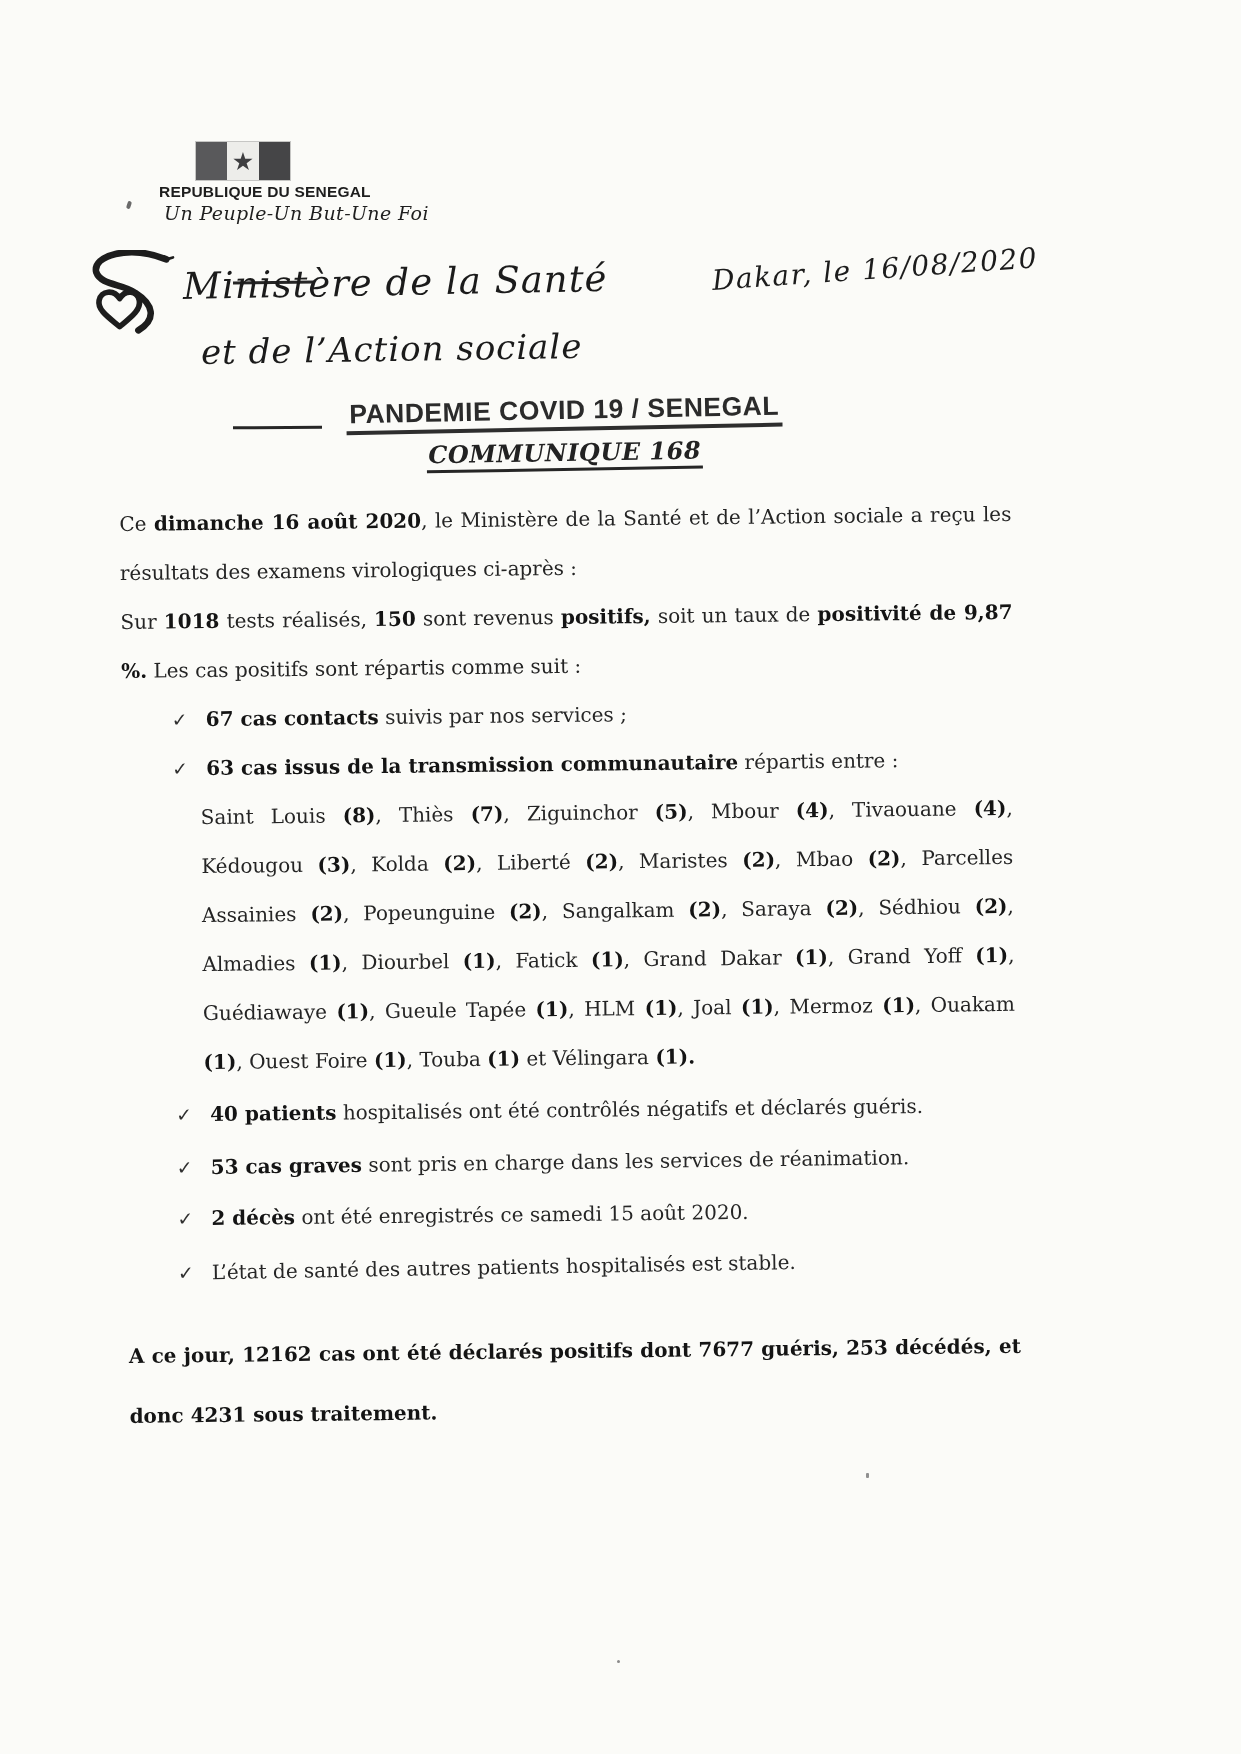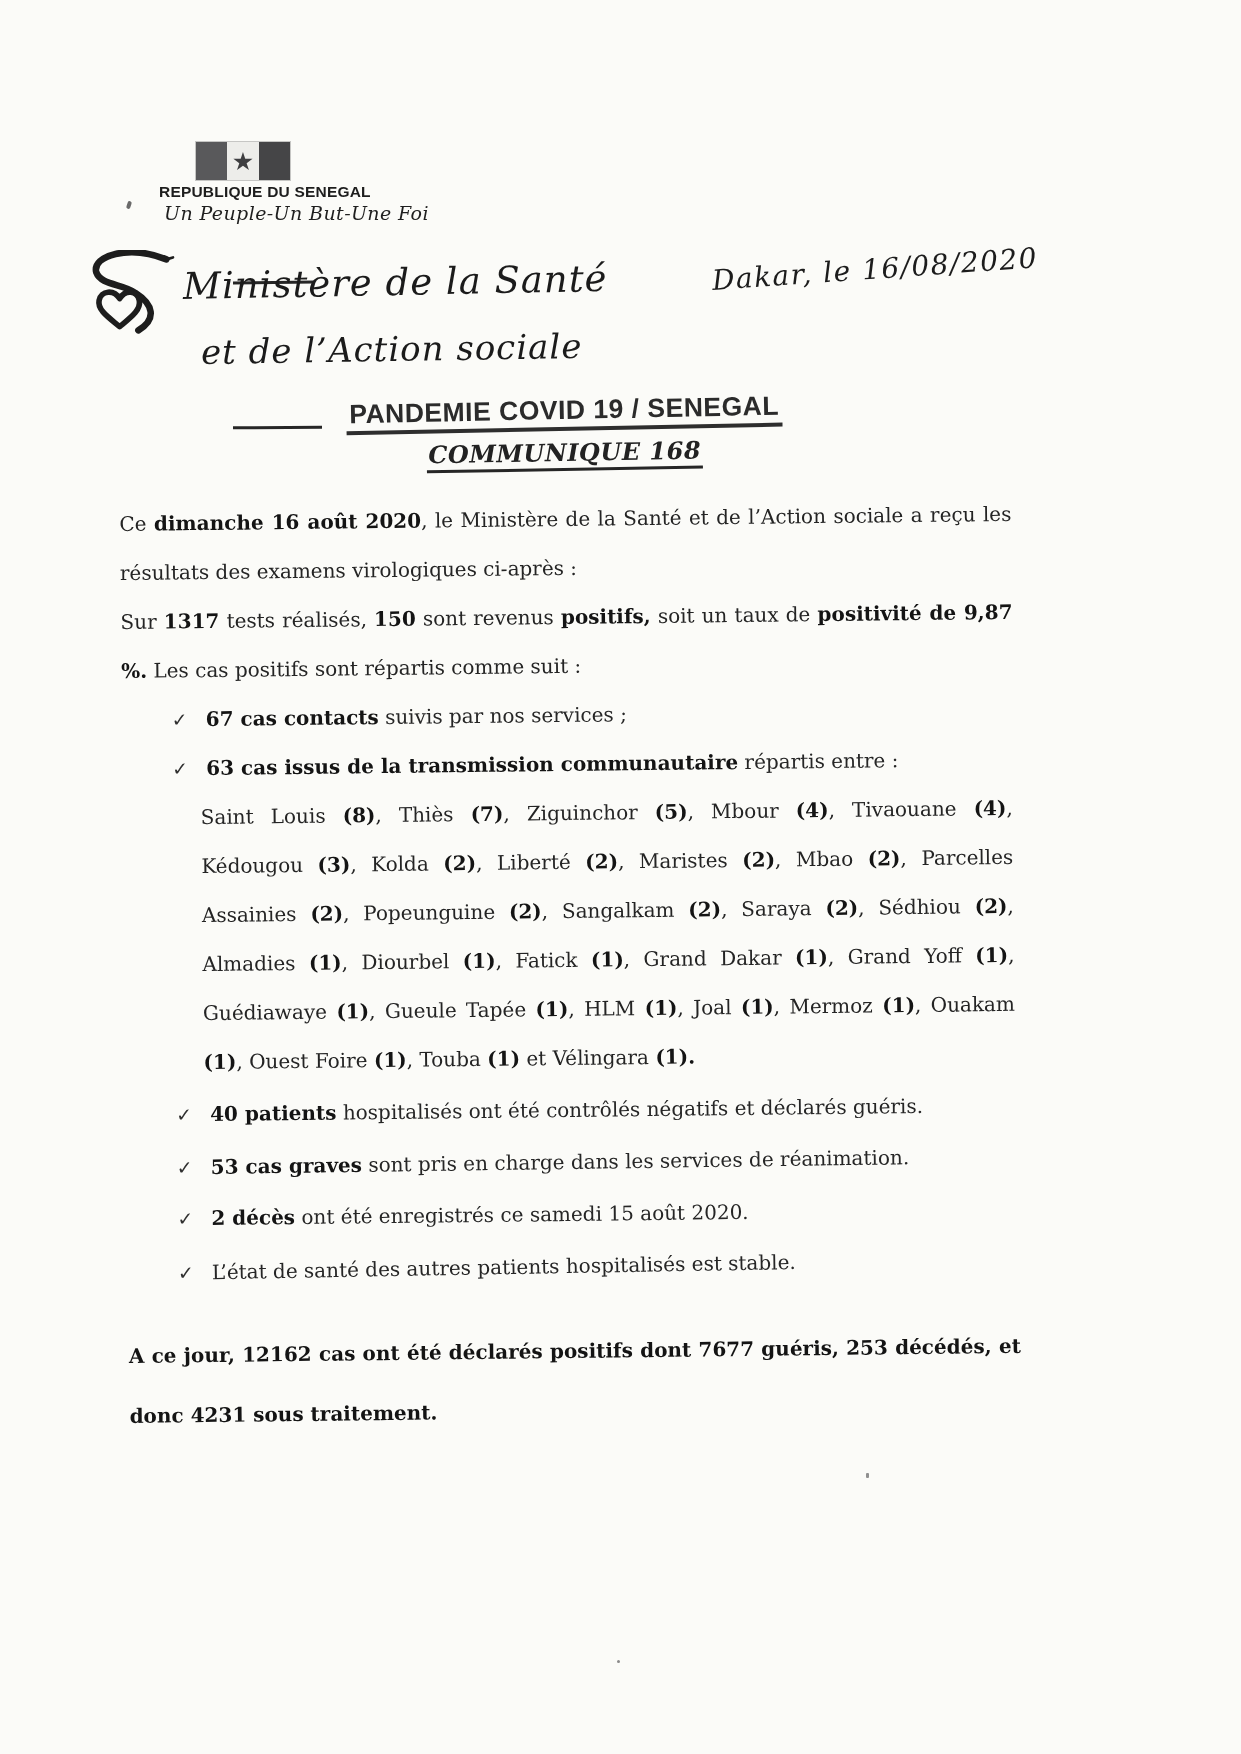--- a/index.html
+++ b/index.html
@@ -126,21 +126,21 @@
   <div class="artifact a1"></div>
   <div class="artifact a2"></div>
   <div class="artifact a3"></div>
 
   <div class="main">
 
     <h1 class="title"><span>PANDEMIE COVID 19 / SENEGAL</span></h1>
     <h2 class="subtitle"><span>COMMUNIQUE 168</span></h2>
 
     <p class="para first"><span>Ce </span><span class="b">dimanche 16 août 2020</span><span>, le Ministère de la Santé et de l’Action sociale a reçu les résultats des examens virologiques ci-après :</span></p>
-    <p class="para"><span>Sur </span><span class="b">1317</span><span> tests réalisés, </span><span class="b">150</span><span> sont revenus </span><span class="b">positifs,</span><span> soit un taux de </span><span class="b">positivité de 9,87 %.</span><span>  Les cas positifs sont répartis comme suit :</span></p>
+    <p class="para"><span>Sur </span><span class="b">1018</span><span> tests réalisés, </span><span class="b">150</span><span> sont revenus </span><span class="b">positifs,</span><span> soit un taux de </span><span class="b">positivité de 9,87 %.</span><span>  Les cas positifs sont répartis comme suit :</span></p>
 
     <div class="bullet">
       <span class="check">✓</span>
       <span class="btxt"><span class="b">67 cas contacts</span><span> suivis par nos services ;</span></span>
     </div>
     <div class="bullet">
       <span class="check">✓</span>
       <span class="btxt"><span class="b">63 cas issus de la transmission communautaire</span><span> répartis entre :</span></span>
     </div>
 

